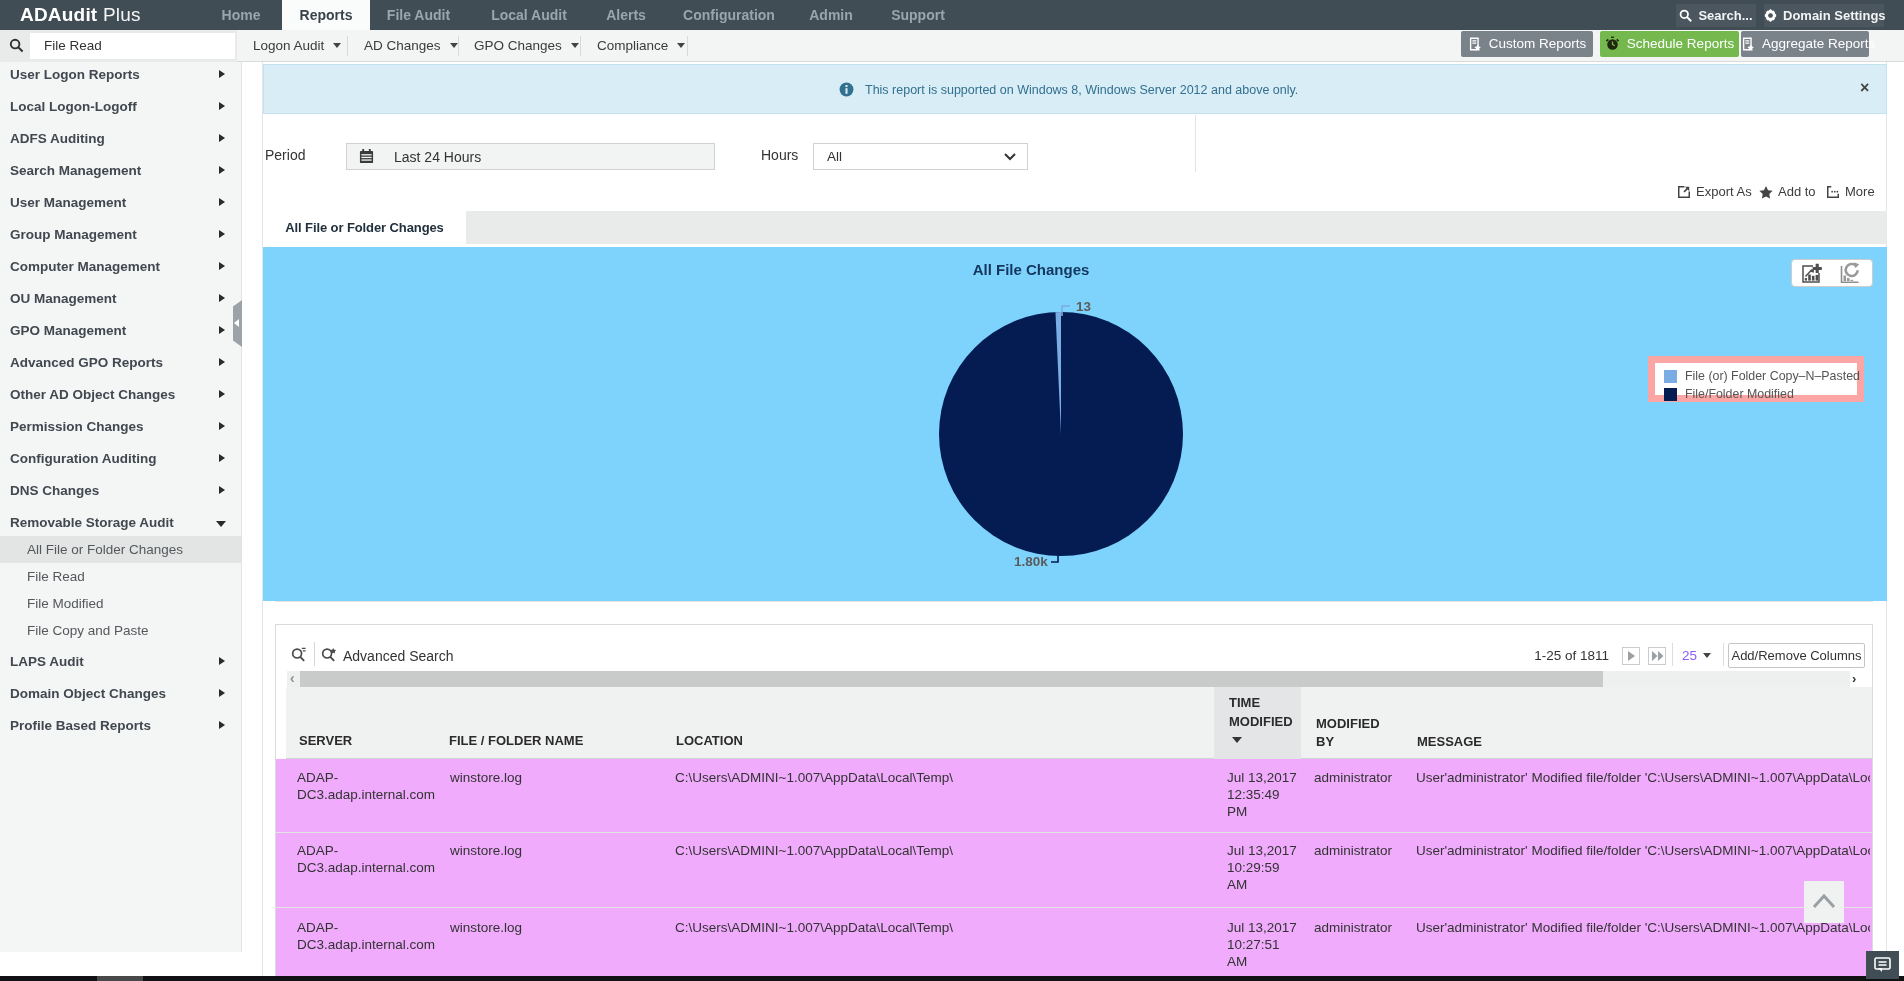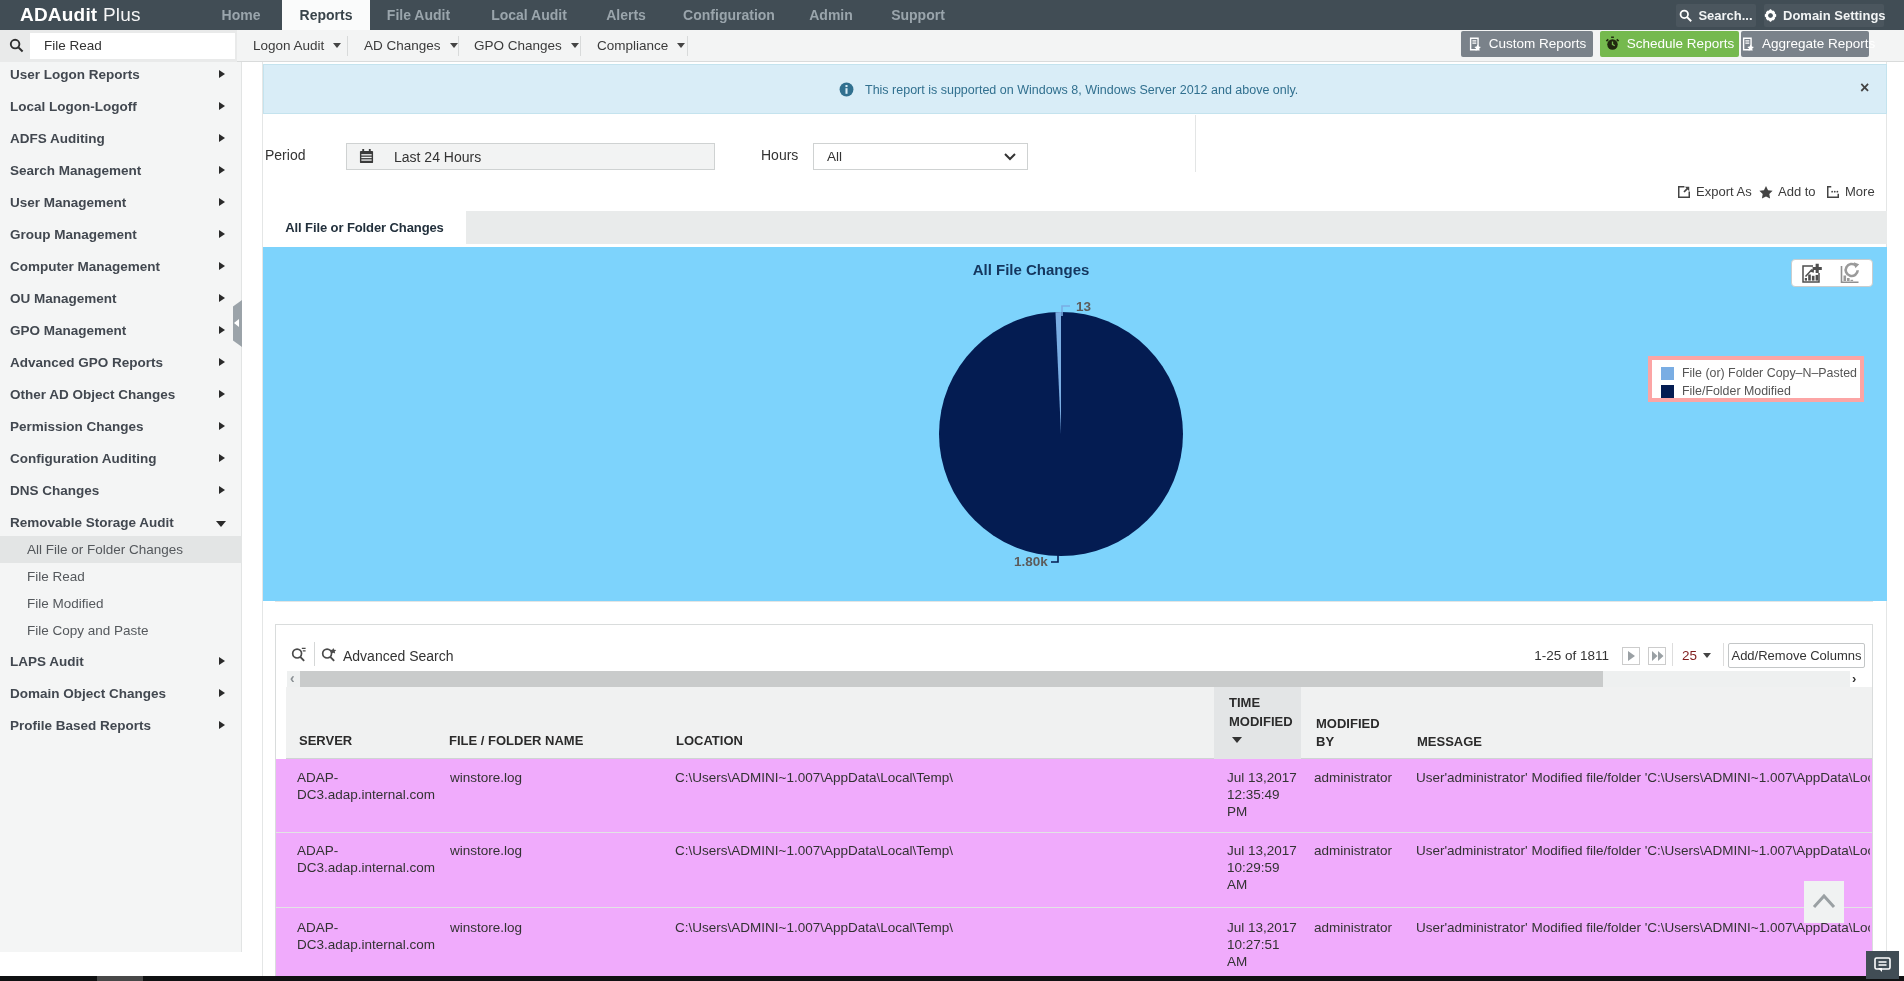--- a/index.html
+++ b/index.html
@@ -55,34 +55,34 @@
 .exp { position:absolute; top:122px; font-size:13px; color:#3c3c3c; }
 .exp svg { vertical-align:-3px; margin-right:5px; }
 
 #tabstrip { position:absolute; left:0; top:149px; width:1624px; height:33px; background:#e9ebeb; }
 #activetab { position:absolute; left:0; top:0; width:203px; height:36px; background:#fff; text-align:center; line-height:34px; font-size:13px; font-weight:600; color:#22303c; letter-spacing:-0.1px; }
 
 #chartarea { position:absolute; left:0; top:185px; width:1624px; height:354px; background:#7dd3fc; }
 #chartbottom { position:absolute; left:12px; top:539px; width:1598px; height:1px; background:#e3e5e5; }
 #charttitle { position:absolute; left:668px; top:14px; width:200px; text-align:center; font-size:15px; font-weight:700; color:#14365e; }
 #chartbtns { position:absolute; left:1528px; top:12px; width:82px; height:28px; border:1px solid #c9cdce; border-radius:4px; background:#fff; }
-#legend { position:absolute; left:1385px; top:109px; width:216px; height:46px; background:#fff; border:4px solid #fca5a5; font-size:12.4px; color:#555; }
+#legend { position:absolute; left:1385px; top:109px; width:216px; height:46px; background:#fff; border:7px solid #fca5a5; font-size:12.4px; color:#555; }
 .sw { position:absolute; left:9px; width:13px; height:13px; }
 .lgt { position:absolute; left:30px; white-space:nowrap; }
 
 
 #tpanel { position:absolute; left:12px; top:562px; width:1598px; height:352px; border:1px solid #d9dcdc; border-bottom:none; background:#fff; }
 
 .advico { position:absolute; top:22px; }
 #advsep { position:absolute; left:38px; top:17px; width:1px; height:24px; background:#d5d7d7; }
 #advtxt { position:absolute; left:67px; top:23px; font-size:14px; color:#333; }
 #pgcount { position:absolute; left:1200px; top:23px; width:133px; text-align:right; font-size:13.5px; color:#333; }
 .pgbtn { position:absolute; top:22px; width:18px; height:18px; border:1px solid #ccc; background:#fff; }
 #pgsep1 { position:absolute; left:1396px; top:18px; width:1px; height:23px; background:#ddd; }
-#pg25 { position:absolute; left:1406px; top:23px; font-size:13.5px; color:#7f1d1d; }
+#pg25 { position:absolute; left:1406px; top:23px; font-size:13.5px; color:#8b5cf6; }
 #pgsep2 { position:absolute; left:1447px; top:18px; width:1px; height:23px; background:#ddd; }
 #addrem { position:absolute; left:1452px; top:18px; width:137px; height:25px; border:1px solid #c3c6c7; border-radius:2px; background:#fff; text-align:center; line-height:23px; font-size:13px; color:#333; }
 
 #hscroll { position:absolute; left:11px; top:46px; width:1563px; height:16px; background:#eef0f0; }
 #hthumb { position:absolute; left:13px; top:0; width:1303px; height:16px; background:#c9cbcb; }
 #harrL { position:absolute; left:14px; top:46px; font-size:14px; color:#8a9094; font-weight:700; line-height:15px; z-index:5; }
 #harrR { position:absolute; left:1576px; top:46px; font-size:13px; color:#333; font-weight:700; line-height:16px; }
 
 #thead { position:absolute; left:10px; top:62px; width:1586px; height:72px; background:#f0f1f1; border-bottom:1px solid #cfd3d3; }
 #tmcol { position:absolute; left:928px; top:0; width:87px; height:72px; background:#e3e5e6; }

